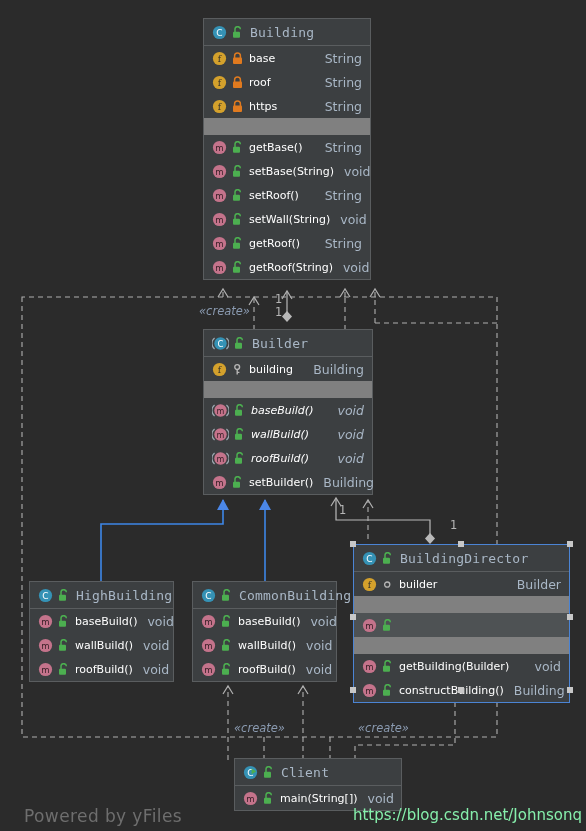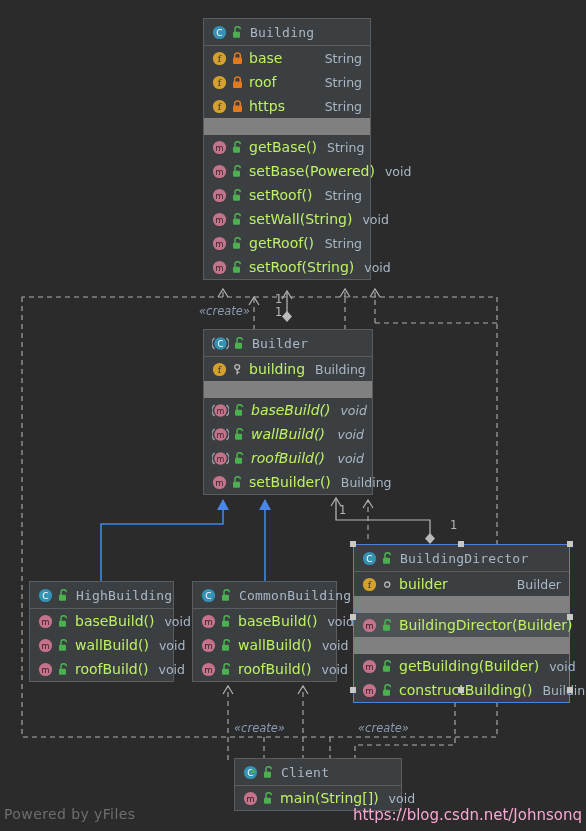--- a/index.html
+++ b/index.html
@@ -46,22 +46,22 @@
 
   .row {
     display: flex; align-items: center;
     height: 24px;
     padding: 0 8px;
     box-sizing: border-box;
     white-space: nowrap;
   }
   .row.hl { background: #4e5254; }
   .row .nm {
-    font-size: 14px;
-    color: #bef264;
+    font-size: 11px;
+    color: #ffffff;
     margin-left: 6px;
     flex: 0 0 auto;
   }
   .row .ty {
     font-size: 12.5px;
     color: #a9b7c6;
     margin-left: auto;
     padding-left: 10px;
     flex: 0 0 auto;
   }
@@ -90,28 +90,28 @@
   
   .handle {
     position: absolute;
     width: 6px; height: 6px;
     background: #c8c8c8;
     z-index: 9;
   }
 
   
   .wm-left {
-    position: absolute; left: 4px; top: 806px;
-    font-size: 14px; color: #6e6e6e;
+    position: absolute; left: 24px; top: 806px;
+    font-size: 17px; color: #6e6e6e;
     letter-spacing: .4px;
     z-index: 8;
   }
   .wm-right {
     position: absolute; right: 4px; top: 806px;
-    font-size: 15px; color: #f9a8d4;
+    font-size: 15px; color: #86efac;
     z-index: 8;
   }
 </style>
 </head>
 <body>
 
 <div id="canvas">
 
   <svg class="edges" viewBox="0 0 586 831">
     <defs>
@@ -284,21 +284,21 @@
             <circle cx="7.5" cy="7.5" r="6.6" fill="#c4738b"></circle>
             <text x="7.5" y="11" font-size="8.5" font-family="DejaVu Sans, sans-serif" fill="#3a2028" text-anchor="middle">m</text>
           </svg>
         </span>
         <span class="ico" style="margin-left:5px;">
           <svg width="11" height="13" viewBox="0 0 11 13">
             <path d="M3,6 L3,3.6 A2.4,2.4 0 0 1 8.4,3.2" fill="none" stroke="#4caf50" stroke-width="1.5"></path>
             <rect x="1" y="5.8" width="7" height="6" rx="1" fill="#4caf50"></rect>
           </svg>
         </span>
-        <span class="nm">setBase(Powered)</span>
+        <span class="nm">setBase(String)</span>
         <span class="ty">void</span>
       </div>
       <div class="row">
         <span class="ico">
           <svg width="15" height="15" viewBox="0 0 15 15">
             <circle cx="7.5" cy="7.5" r="6.6" fill="#c4738b"></circle>
             <text x="7.5" y="11" font-size="8.5" font-family="DejaVu Sans, sans-serif" fill="#3a2028" text-anchor="middle">m</text>
           </svg>
         </span>
         <span class="ico" style="margin-left:5px;">
@@ -348,21 +348,21 @@
             <circle cx="7.5" cy="7.5" r="6.6" fill="#c4738b"></circle>
             <text x="7.5" y="11" font-size="8.5" font-family="DejaVu Sans, sans-serif" fill="#3a2028" text-anchor="middle">m</text>
           </svg>
         </span>
         <span class="ico" style="margin-left:5px;">
           <svg width="11" height="13" viewBox="0 0 11 13">
             <path d="M3,6 L3,3.6 A2.4,2.4 0 0 1 8.4,3.2" fill="none" stroke="#4caf50" stroke-width="1.5"></path>
             <rect x="1" y="5.8" width="7" height="6" rx="1" fill="#4caf50"></rect>
           </svg>
         </span>
-        <span class="nm">setRoof(String)</span>
+        <span class="nm">getRoof(String)</span>
         <span class="ty">void</span>
       </div>
     </div>
   </div>
 
   <div class="umlbox" style="left:203px; top:329px; width:170px;">
     <div class="hdr">
       <span class="ico">
         <svg width="17" height="15" viewBox="0 0 17 15">
           <circle cx="8.5" cy="7.5" r="6.2" fill="#3592b5"></circle>
@@ -655,21 +655,20 @@
             <circle cx="7.5" cy="7.5" r="6.6" fill="#c4738b"></circle>
             <text x="7.5" y="11" font-size="8.5" font-family="DejaVu Sans, sans-serif" fill="#3a2028" text-anchor="middle">m</text>
           </svg>
         </span>
         <span class="ico" style="margin-left:5px;">
           <svg width="11" height="13" viewBox="0 0 11 13">
             <path d="M3,6 L3,3.6 A2.4,2.4 0 0 1 8.4,3.2" fill="none" stroke="#4caf50" stroke-width="1.5"></path>
             <rect x="1" y="5.8" width="7" height="6" rx="1" fill="#4caf50"></rect>
           </svg>
         </span>
-        <span class="nm">BuildingDirector(Builder)</span>
         <span class="ty"></span>
       </div>
     </div>
 
     <div class="sep"></div>
 
     <div class="sect">
       <div class="row">
         <span class="ico">
           <svg width="15" height="15" viewBox="0 0 15 15">

